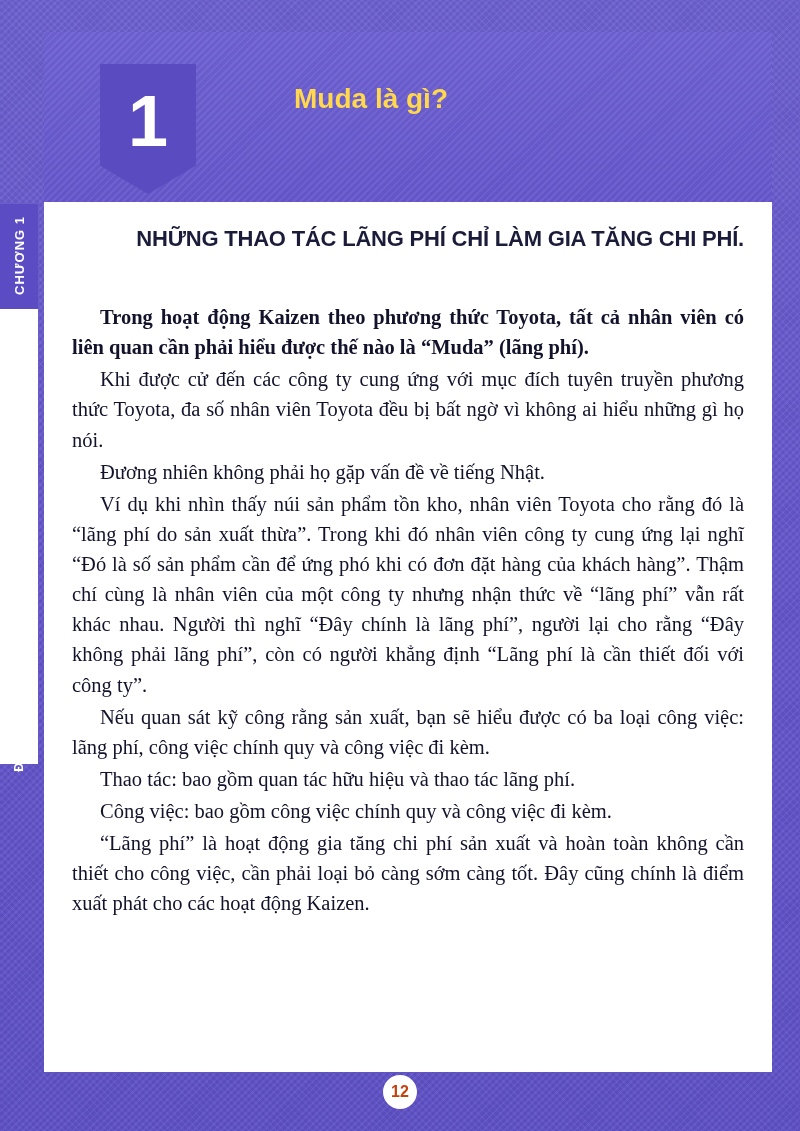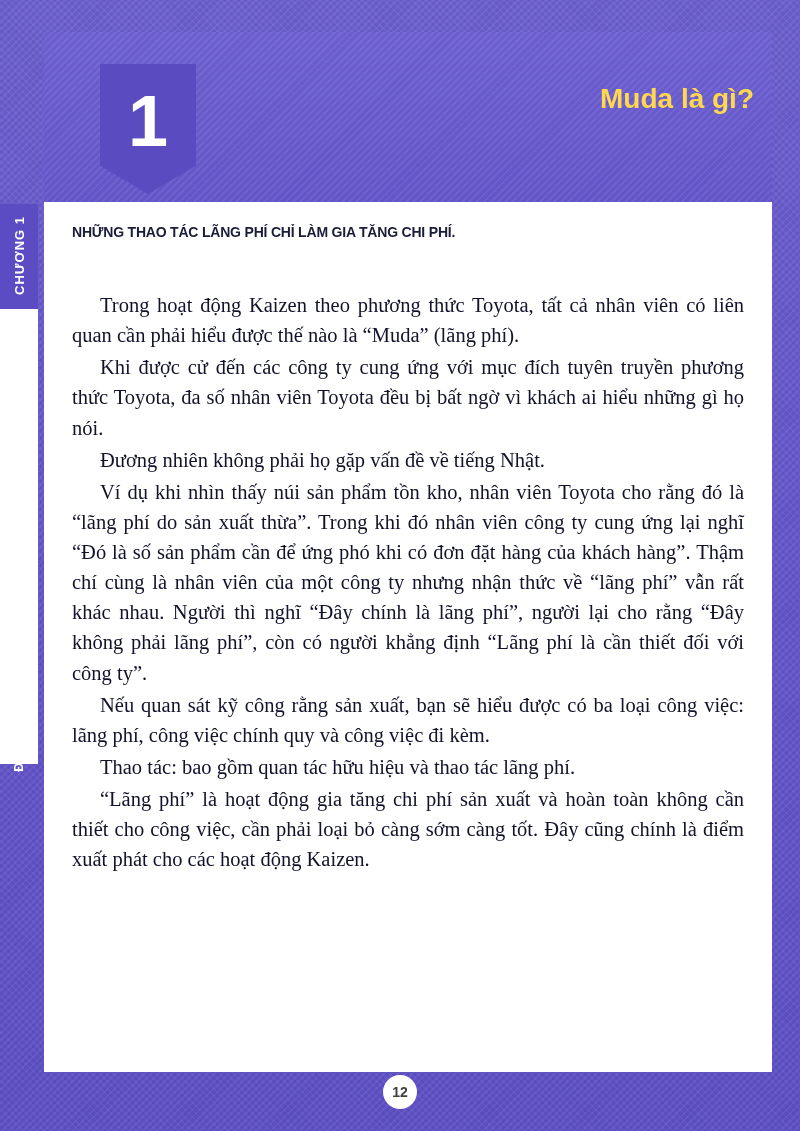--- a/index.html
+++ b/index.html
@@ -115,74 +115,73 @@
     justify-content: center;
     padding-top: 16px;
     box-sizing: border-box;
     clip-path: polygon(0 0, 100% 0, 100% 78%, 50% 100%, 0 78%);
   }
   .title-block {
     position: absolute;
     left: 250px;
     top: 48px;
     width: 500px;
-    text-align: right;
     font-family: "Liberation Sans", sans-serif;
     font-weight: bold;
     font-size: 28px;
     line-height: 1.34;
     color: #ffd84d;
     padding-right: 40px;
     box-sizing: border-box;
   }
   .title-block div { white-space: nowrap; }
 
   
   .content {
     position: absolute;
     left: 72px;
     top: 222px;
     width: 672px;
   }
   .subtitle {
-    text-align: left;
-    font-family: "Liberation Sans", sans-serif;
-    font-weight: bold;
-    font-size: 14px;
+    text-align: right;
+    font-family: "Liberation Sans", sans-serif;
+    font-weight: bold;
+    font-size: 22px;
     color: #1b1b3a;
     line-height: 1.5;
     margin-bottom: 12px;
     letter-spacing: -0.2px;
   }
   p.body {
     margin: 0 0 2px 0;
     font-size: 20.5px;
     line-height: 1.47;
     color: #12122b;
     text-align: justify;
     text-indent: 28px;
   }
   p.body.lead {
-    font-weight: normal;
+    font-weight: bold;
     margin-top: 47px;
   }
   
   .page-number {
     position: absolute;
     left: 50%;
     transform: translateX(-50%);
     bottom: 22px;
     width: 34px;
     height: 34px;
     border-radius: 50%;
     background: #ffffff;
-    color: #404040;
-    font-family: "Liberation Sans", sans-serif;
-    font-weight: bold;
-    font-size: 14px;
+    color: #c2410c;
+    font-family: "Liberation Sans", sans-serif;
+    font-weight: bold;
+    font-size: 16px;
     display: flex;
     align-items: center;
     justify-content: center;
   }
   .footer-band {
     position: absolute;
     left: 44px;
     bottom: 0px;
     width: 728px;
     height: 60px;
@@ -212,24 +211,25 @@
       <span class="vert-text">ĐIỂM MẤU CHỐT KHI “LOẠI BỎ LÃNG PHÍ” ĐỂ KAIZEN CÔNG VIỆC</span>
     </div>
   </div>
 
   <div class="content">
     <div class="subtitle">
       <div>NHỮNG THAO TÁC LÃNG PHÍ CHỈ LÀM GIA TĂNG CHI PHÍ.</div>
     </div>
 
     <p class="body lead">Trong hoạt động Kaizen theo phương thức Toyota, tất cả nhân viên có liên quan cần phải hiểu được thế nào là “Muda” (lãng phí).</p>
-    <p class="body">Khi được cử đến các công ty cung ứng với mục đích tuyên truyền phương thức Toyota, đa số nhân viên Toyota đều bị bất ngờ vì khách ai hiểu những gì họ nói.</p>
+    <p class="body">Khi được cử đến các công ty cung ứng với mục đích tuyên truyền phương thức Toyota, đa số nhân viên Toyota đều bị bất ngờ vì không ai hiểu những gì họ nói.</p>
     <p class="body">Đương nhiên không phải họ gặp vấn đề về tiếng Nhật.</p>
     <p class="body">Ví dụ khi nhìn thấy núi sản phẩm tồn kho, nhân viên Toyota cho rằng đó là “lãng phí do sản xuất thừa”. Trong khi đó nhân viên công ty cung ứng lại nghĩ “Đó là số sản phẩm cần để ứng phó khi có đơn đặt hàng của khách hàng”. Thậm chí cùng là nhân viên của một công ty nhưng nhận thức về “lãng phí” vẫn rất khác nhau. Người thì nghĩ “Đây chính là lãng phí”, người lại cho rằng “Đây không phải lãng phí”, còn có người khẳng định “Lãng phí là cần thiết đối với công ty”.</p>
     <p class="body">Nếu quan sát kỹ công rằng sản xuất, bạn sẽ hiểu được có ba loại công việc: lãng phí, công việc chính quy và công việc đi kèm.</p>
     <p class="body">Thao tác: bao gồm quan tác hữu hiệu và thao tác lãng phí.</p>
+    <p class="body">Công việc: bao gồm công việc chính quy và công việc đi kèm.</p>
     <p class="body">“Lãng phí” là hoạt động gia tăng chi phí sản xuất và hoàn toàn không cần thiết cho công việc, cần phải loại bỏ càng sớm càng tốt. Đây cũng chính là điểm xuất phát cho các hoạt động Kaizen.</p>
   </div>
 
   <div class="footer-band"></div>
   <div class="page-number">12</div>
 
 </div>
 
 </body></html>

